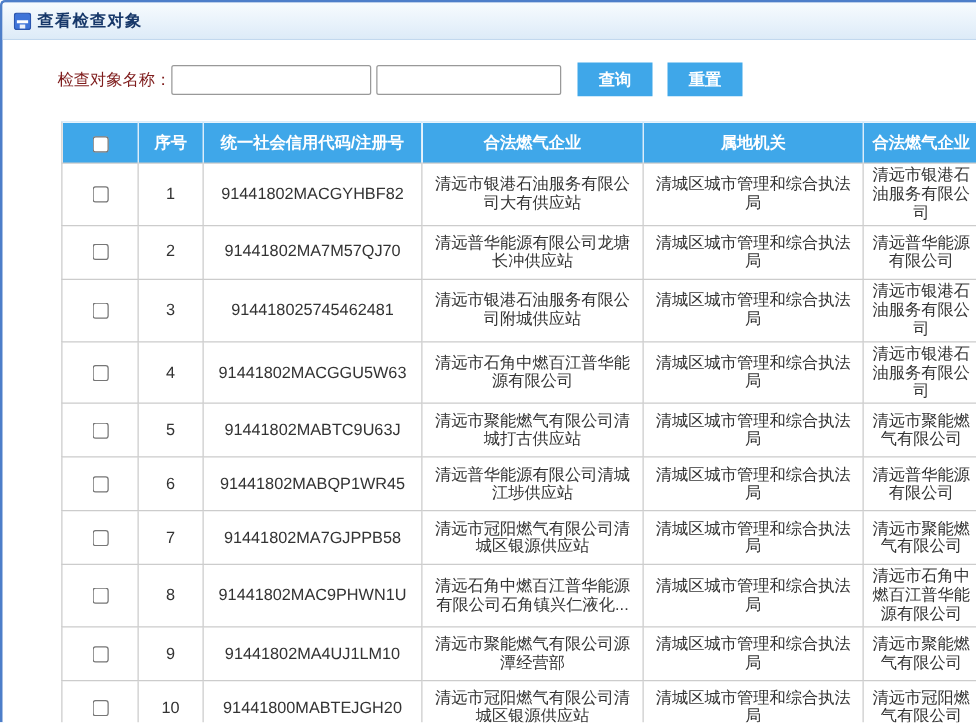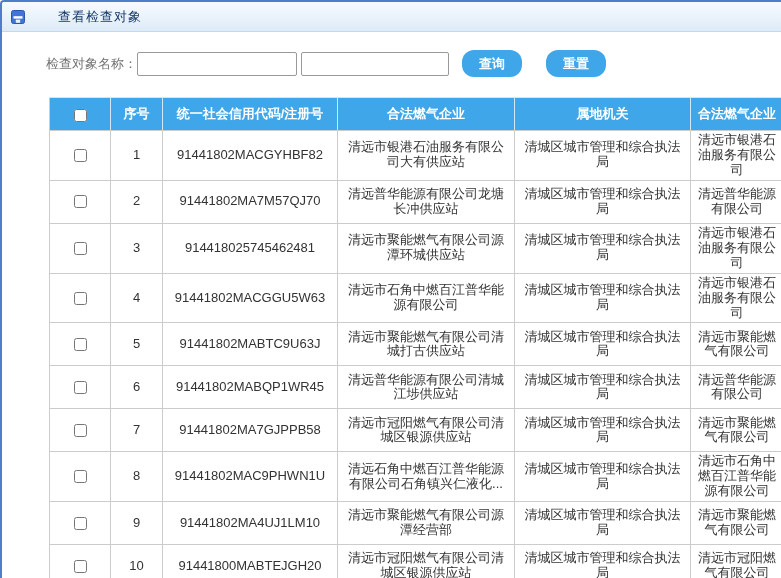--- a/index.html
+++ b/index.html
@@ -19,50 +19,49 @@
   
   .titlebar {
     height:30px;
     display:flex; align-items:center;
     padding-left:9px;
     background:linear-gradient(#f7fbfe, #ddebf8);
     border-bottom:1px solid #c2d8ee;
   }
   .titlebar .icon { display:inline-flex; margin-right:5px; }
   .titlebar .title {
-    font-size:13px; font-weight:normal; color:#17386a;
+    font-size:13px; font-weight:bold; color:#17386a;
     letter-spacing:1px;
-    margin-left:28px;
   }
 
   
   .form-row {
     display:flex; align-items:center;
     margin:18px 0 0 44px;
     font-size:13px; color:#333;
     white-space:nowrap;
   }
-  .form-label { color:#737373; }
+  .form-label { color:#7f1d1d; }
   .text-input {
     height:24px; border:1px solid #999; border-radius:2px;
     background:#fff; padding:0 4px; font-size:13px;
     font-family:"Liberation Sans","DejaVu Sans",sans-serif;
     outline:none;
   }
   .input-name  { width:160px; margin-right:4px; }
   .input-code  { width:148px; }
   .btn {
     margin-left:13px; width:60px; height:27px;
     background:var(--accent,#3fa7e9); color:#fff;
-    border:none; border-radius:12px;
+    border:none; border-radius:0;
     font-size:13px; font-weight:bold;
     font-family:"Liberation Sans","DejaVu Sans",sans-serif;
     cursor:pointer;
   }
-  .btn-reset { margin-left:24px;text-align:center; }
+  .btn-reset { margin-left:12px;text-align:center; }
 
   
   table.data-table {
     border-collapse:collapse;
     table-layout:fixed;
     width:734px;
     margin:20px 0 0 47px;
     font-size:13px; color:#333;
   }
   .data-table th {
@@ -157,21 +156,21 @@
       <td class="col-name">清远普华能源有限公司龙塘长冲供应站</td>
       <td>清城区城市管理和综合执法局</td>
       <td class="col-company">清远普华能源有限公司</td>
     </tr>
         <tr class="data-row">
       <td>
         <input type="checkbox" style="">
       </td>
       <td>3</td>
       <td>914418025745462481</td>
-      <td class="col-name">清远市聚能燃气有限公司源潭环城供应站</td>
+      <td class="col-name">清远市银港石油服务有限公司附城供应站</td>
       <td>清城区城市管理和综合执法局</td>
       <td class="col-company">清远市银港石油服务有限公司</td>
     </tr>
         <tr class="data-row">
       <td>
         <input type="checkbox" style="">
       </td>
       <td>4</td>
       <td>91441802MACGGU5W63</td>
       <td class="col-name">清远市石角中燃百江普华能源有限公司</td>

